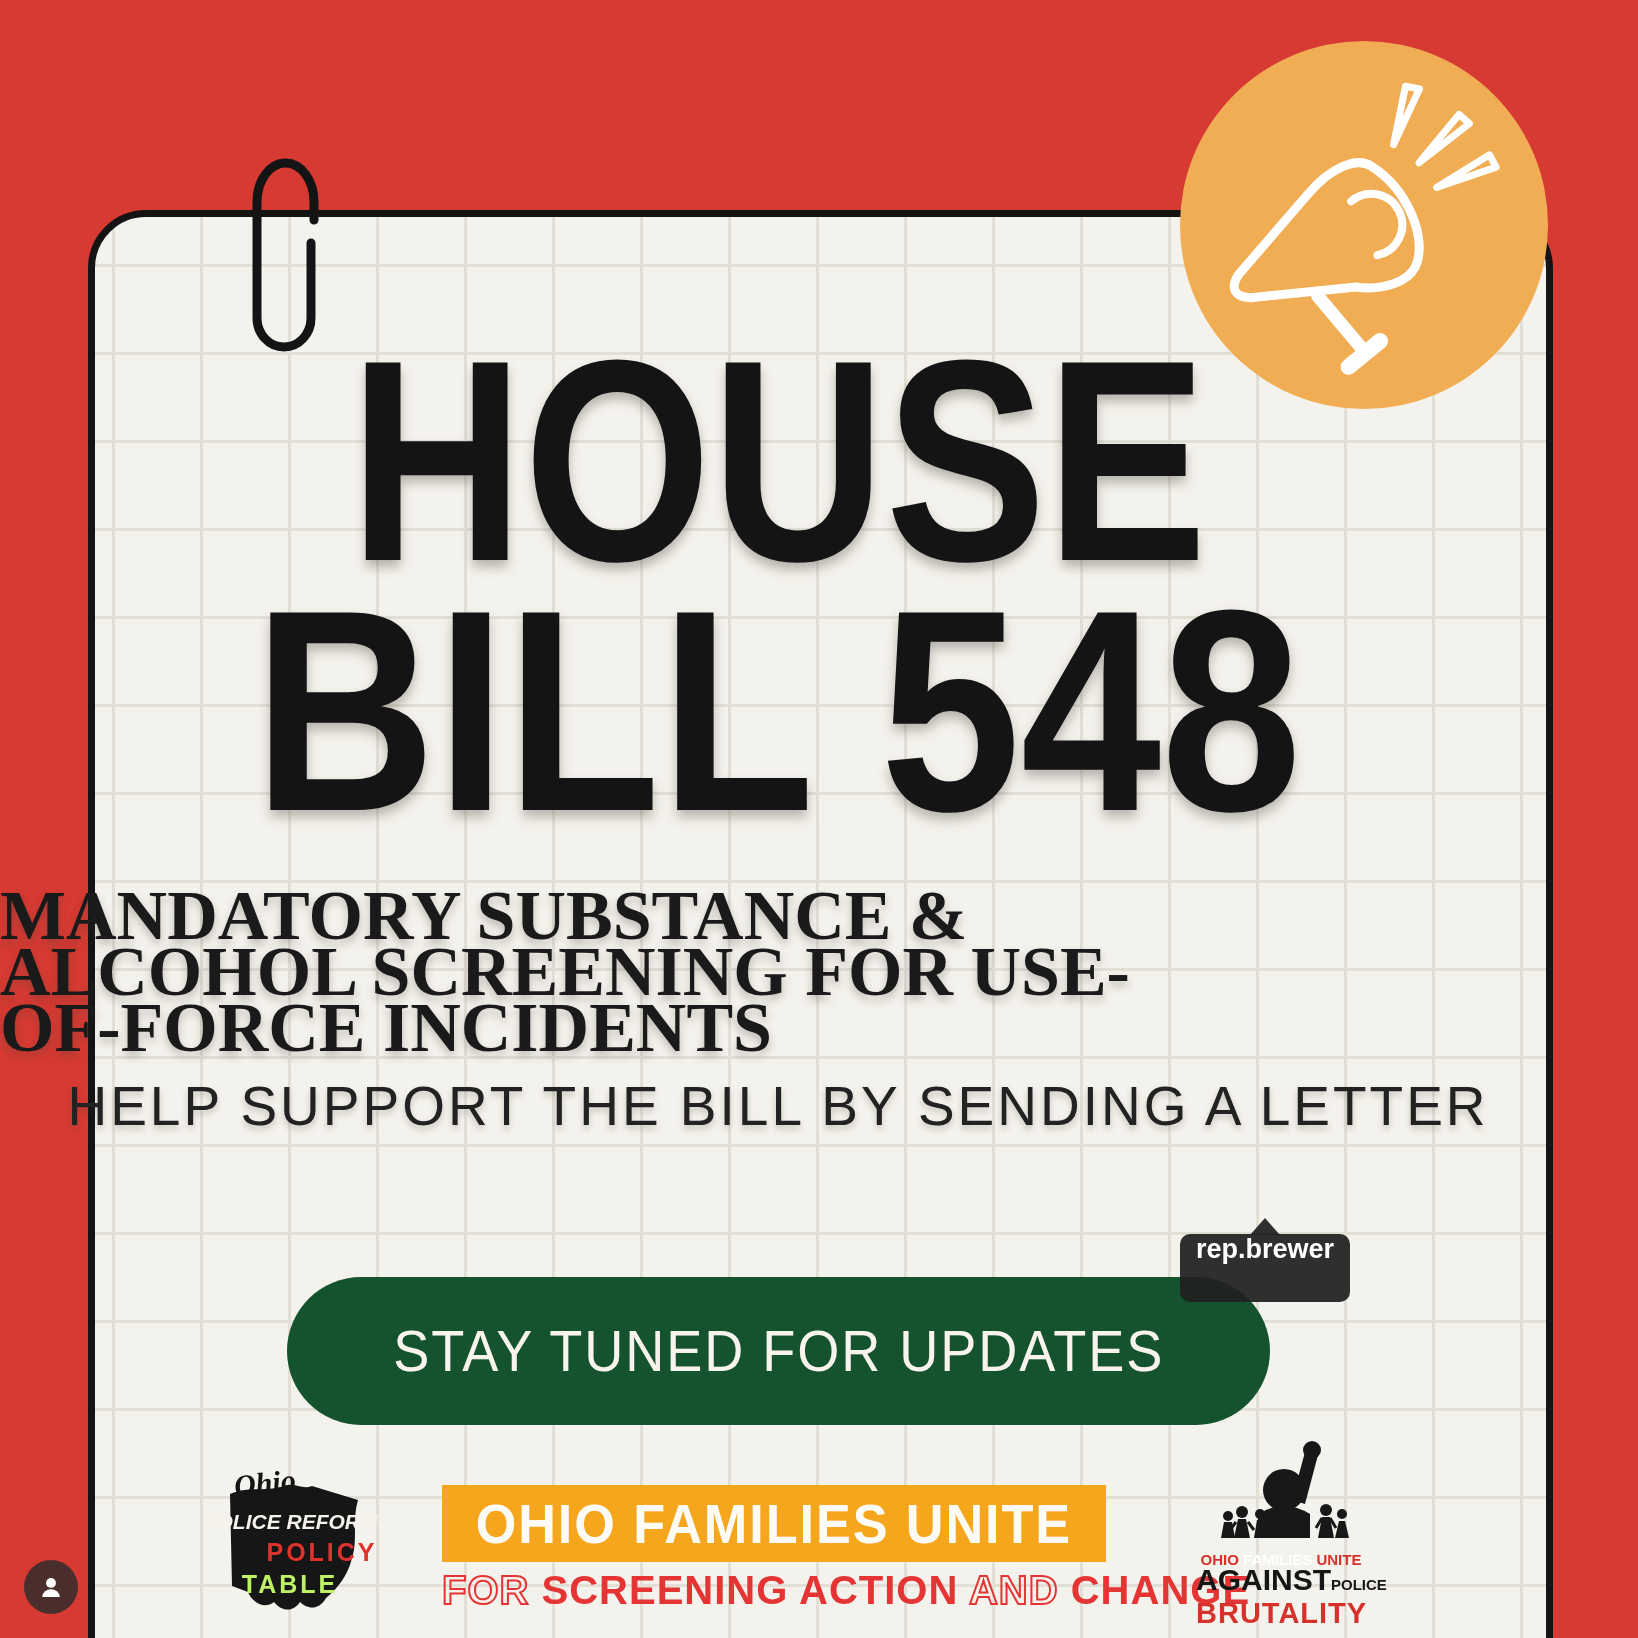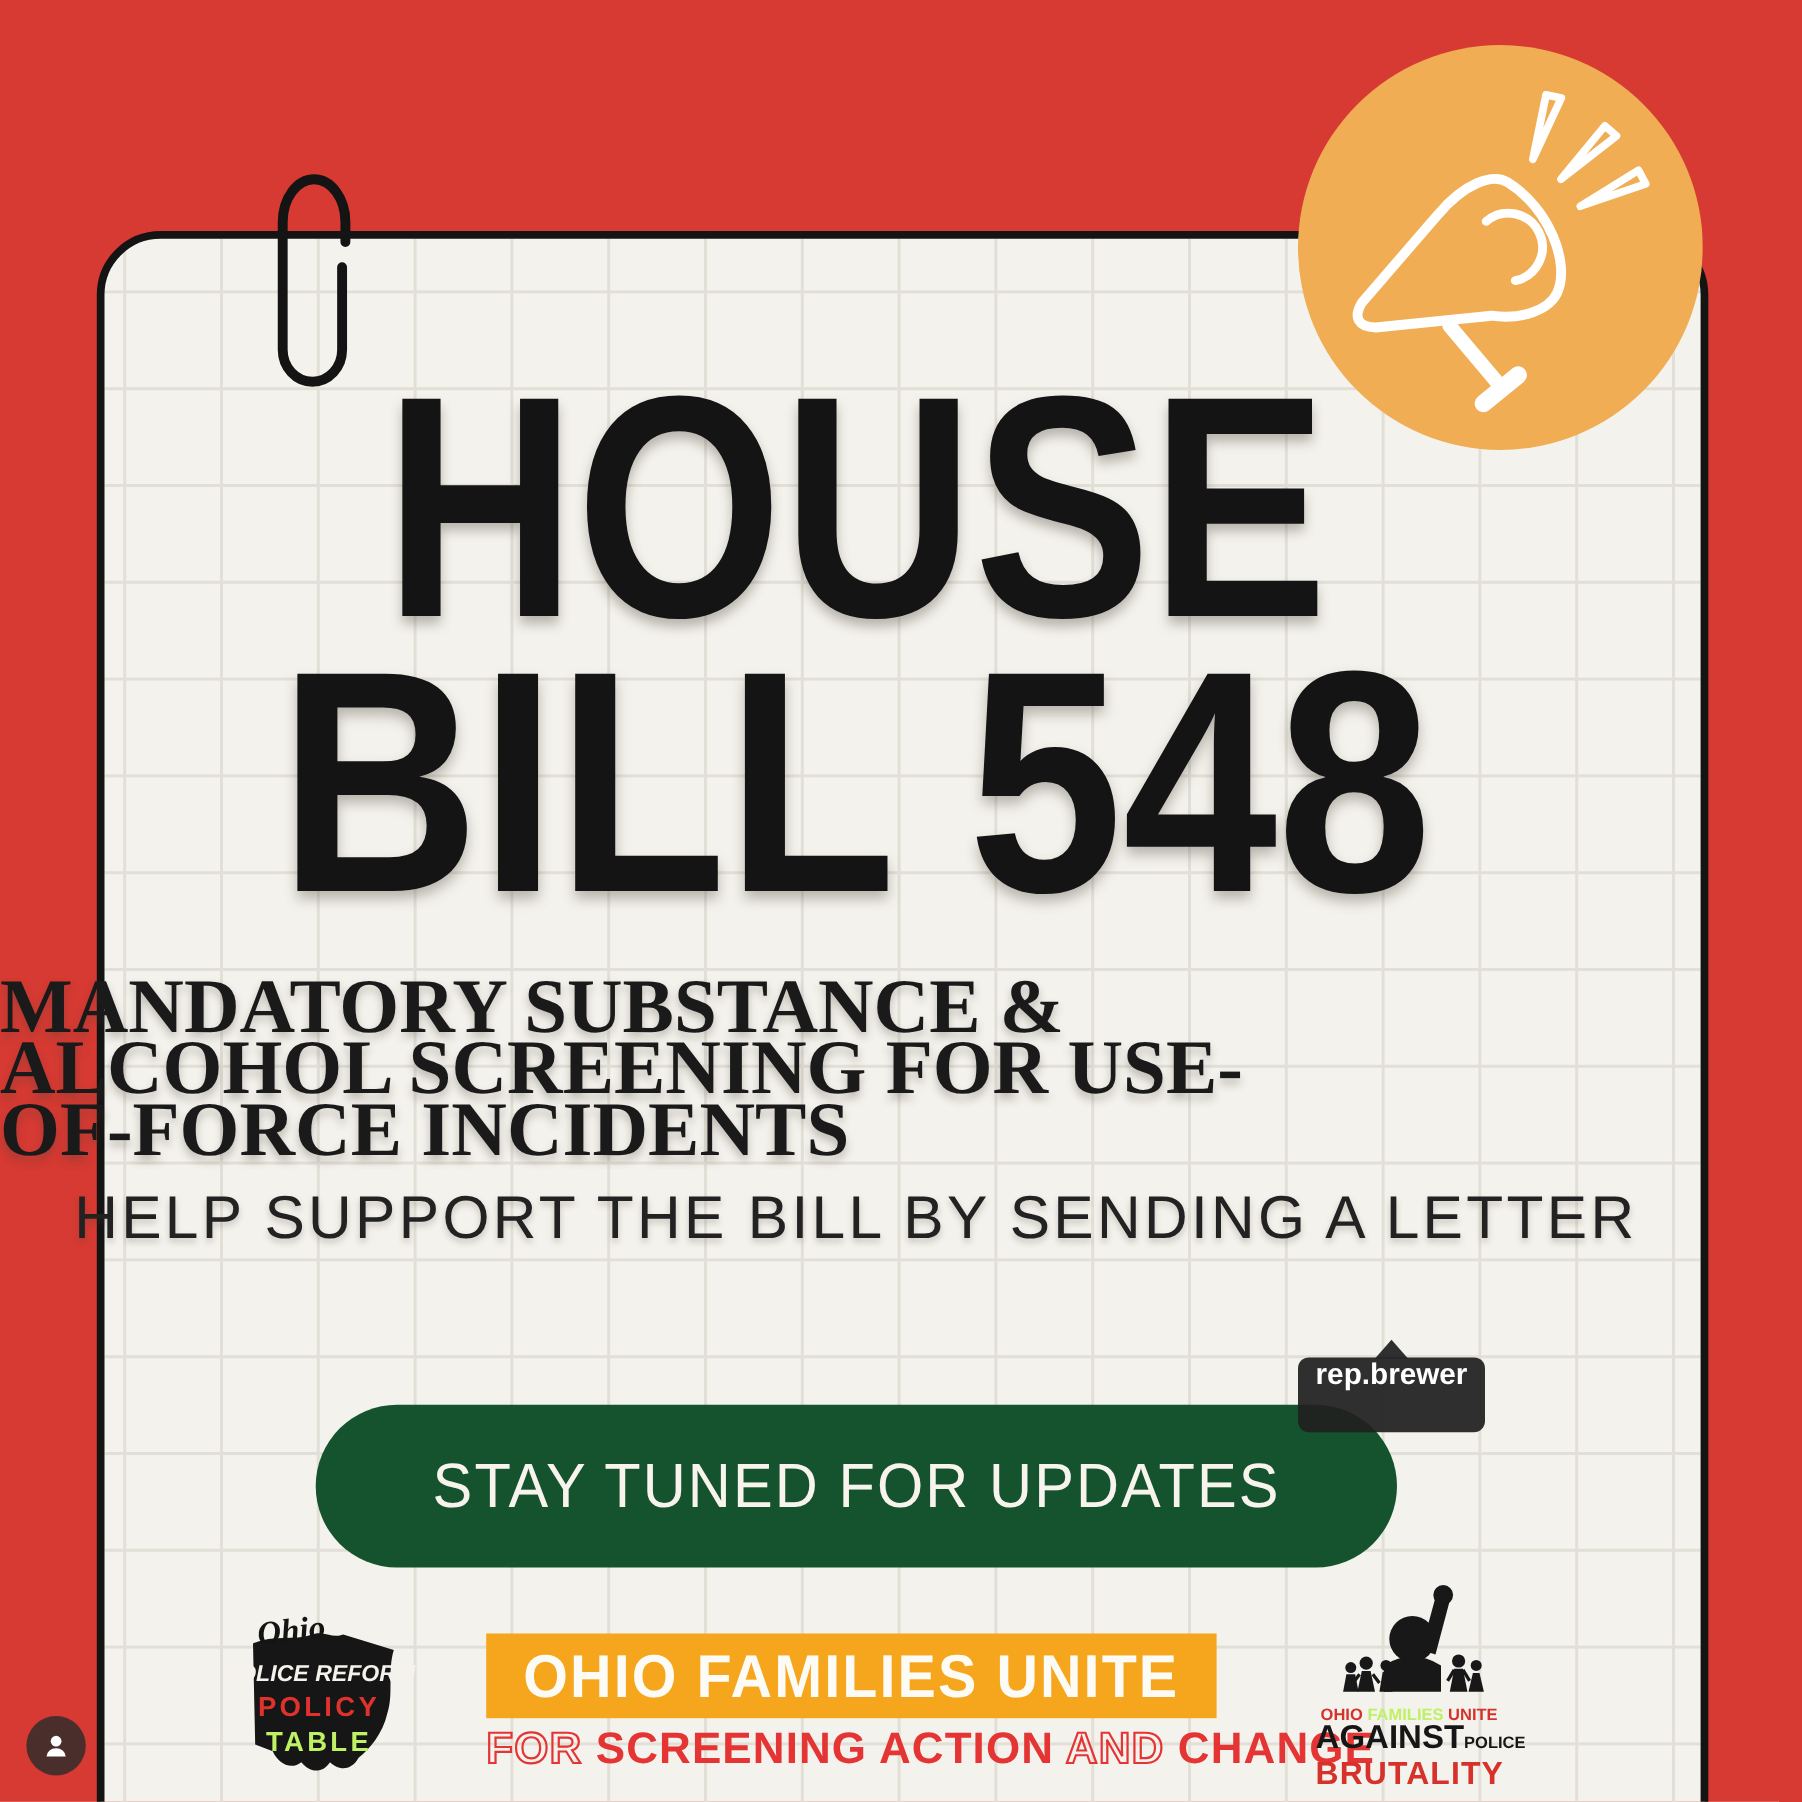--- a/index.html
+++ b/index.html
@@ -70,39 +70,39 @@
   .clip{position:absolute;left:238px;top:152px;width:90px;height:210px;}
   
   .logo-policy{position:absolute;left:200px;top:1452px;width:180px;height:186px;}
   .logo-policy .script{
     position:absolute;left:34px;top:14px;font-family:"Liberation Serif",serif;
     font-style:italic;font-weight:700;font-size:30px;color:#141414;transform:rotate(-6deg);
   }
   .logo-policy svg{position:absolute;left:0;top:0;}
   .lp-text{position:absolute;left:0;width:180px;text-align:center;}
   .lp-1{top:58px;color:#f5f2ec;font-style:italic;font-weight:700;font-size:21px;white-space:nowrap;}
-  .lp-2{top:86px;color:#e0322c;font-weight:700;font-size:25px;letter-spacing:3px;}
+  .lp-2{top:86px;color:#e0322c;font-weight:700;font-size:25px;letter-spacing:3px;margin-left:32px;}
   .lp-3{top:118px;color:#bef264;font-weight:700;font-size:25px;letter-spacing:3px;}
   .logo-unite{position:absolute;left:442px;top:1485px;width:664px;text-align:center;}
   .lu-banner{
     width:664px;height:77px;background:#f6a61c;
     display:flex;align-items:center;justify-content:center;
   }
   .lu-banner span{
     color:#fdfbf6;font-size:55px;font-weight:700;letter-spacing:2px;
     display:inline-block;transform:scaleX(.95);white-space:nowrap;
   }
   .lu-tagline{margin-top:6px;font-size:40px;font-weight:700;letter-spacing:1px;white-space:nowrap;}
   .lu-tagline .solid{color:#e43434;}
   .lu-tagline .outline{color:rgba(228,52,52,0);-webkit-text-stroke:2px #e43434;}
   .logo-against{position:absolute;left:1196px;top:1438px;width:170px;text-align:center;}
   .logo-against svg{display:block;margin:0 auto;}
   .la-1{font-size:15px;font-weight:700;white-space:nowrap;line-height:15px;}
   .la-1 .red{color:#d6312b;}
-  .la-1 .blk{color:#bef264;}
+  .la-1 .blk{color:#ffffff;}
   .la-2{font-weight:700;color:#161616;line-height:26px;white-space:nowrap;}
   .la-2 .big{font-size:30px;letter-spacing:0;}
   .la-2 .small{font-size:15px;}
   .la-3{font-size:29px;font-weight:700;color:#d6312b;line-height:30px;letter-spacing:1px;}
   
   .tagged{
     position:absolute;left:24px;top:1560px;width:54px;height:54px;border-radius:50%;
     background:#4a2e2b;display:flex;align-items:center;justify-content:center;
   }
 </style>

